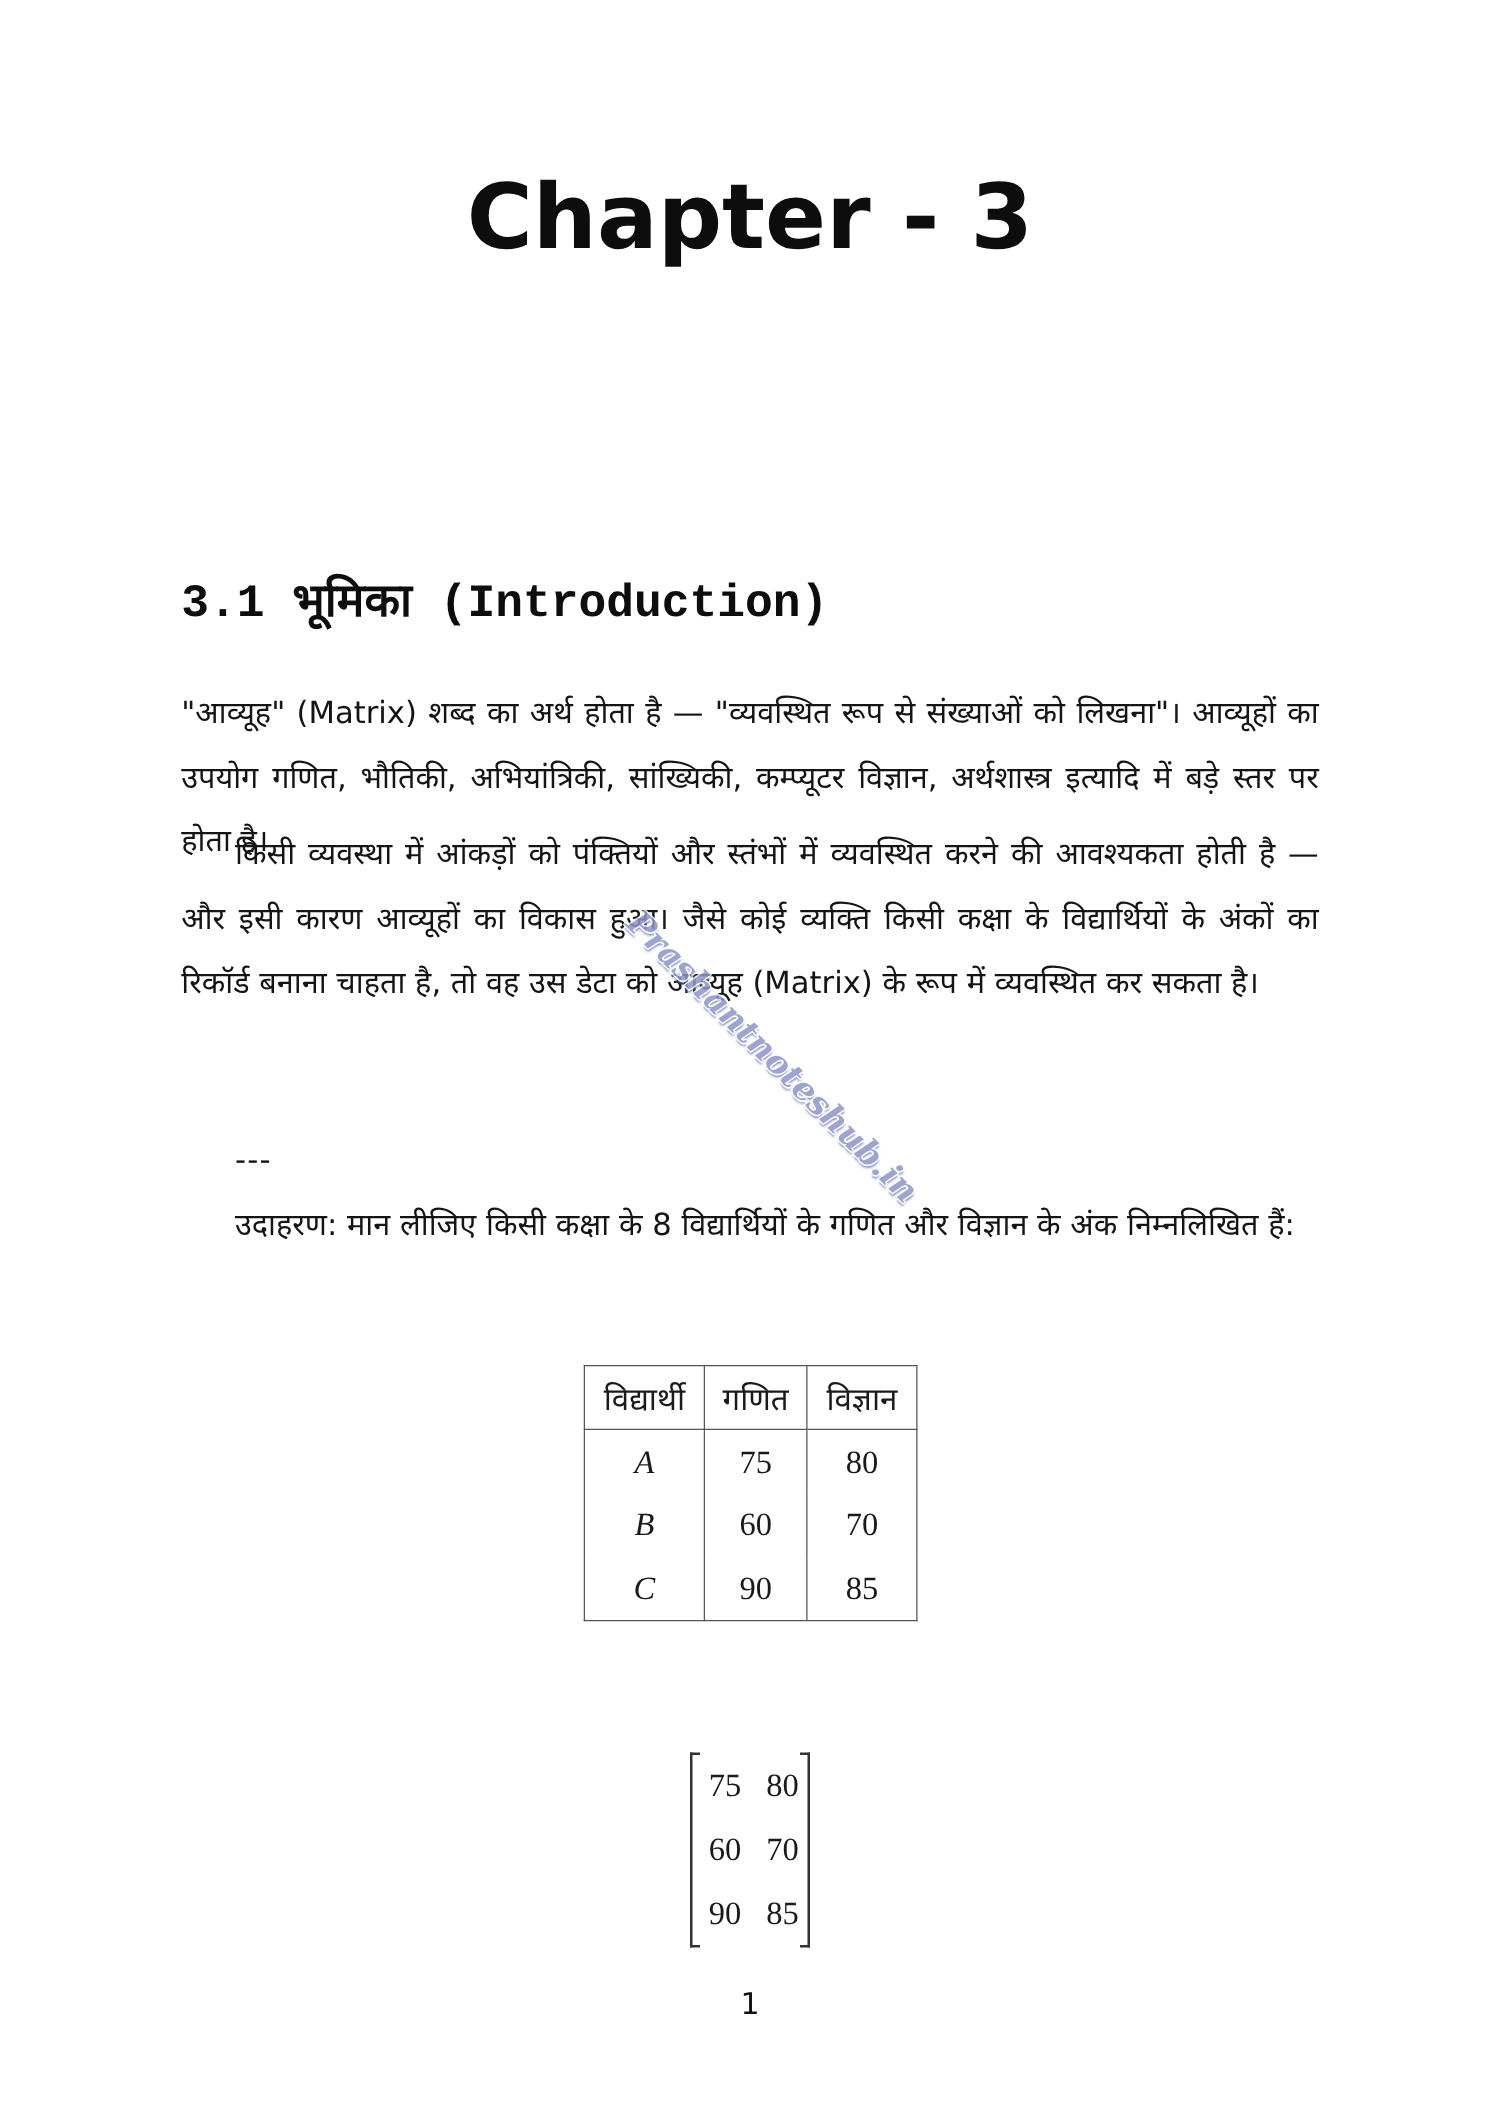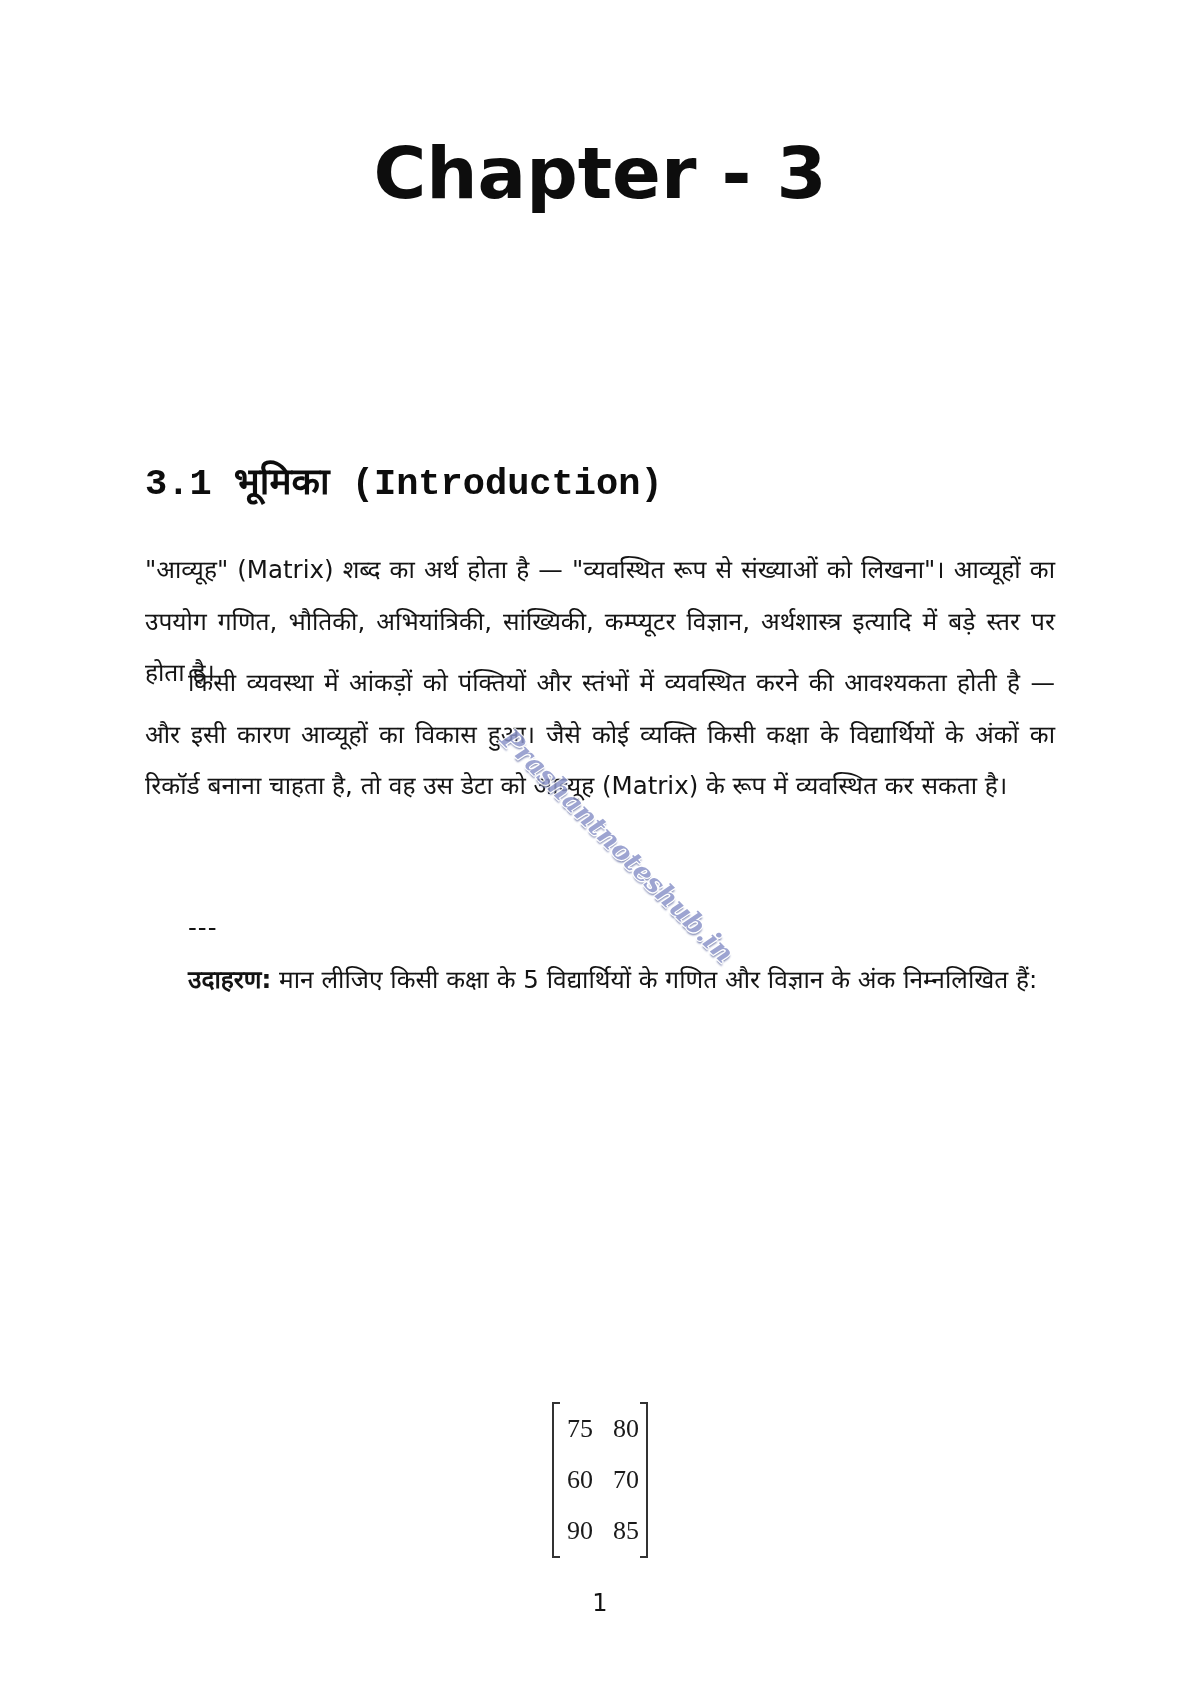--- a/index.html
+++ b/index.html
@@ -61,21 +61,21 @@
       font-size: 24.5px;
       line-height: 51.5px;
       color: #141414;
       text-align: justify;
       text-align-last: left;
     }
     .para-1 { top: 544px; }
     .para-2 { top: 657px; text-indent: 43px; }
     .separator { top: 902px; text-indent: 43px; letter-spacing: 1px; }
     .para-3 { top: 954px; text-indent: 43px; }
-    .para-3 .label { font-weight: bold; }
+    .para-3 .label { font-weight: normal; }
     .para-4 { top: 1330px; text-indent: 43px; }
 
     .marks-table {
       position: absolute;
       left: 467px;
       top: 1092px;
       border-collapse: collapse;
       font-family: "Liberation Serif", "DejaVu Serif", serif;
       color: #1a1a1a;
     }
@@ -190,22 +190,48 @@
 
   <h1 class="chapter-title">Chapter - 3</h1>
 
   <h3 class="section-heading">3.1 भूमिका (Introduction)</h3>
 
   <p class="body-text para-1">"आव्यूह" (Matrix) शब्द का अर्थ होता है — "व्यवस्थित रूप से संख्याओं को लिखना"। आव्यूहों का उपयोग गणित, भौतिकी, अभियांत्रिकी, सांख्यिकी, कम्प्यूटर विज्ञान, अर्थशास्त्र इत्यादि में बड़े स्तर पर होता है।</p>
   <p class="body-text para-2">किसी व्यवस्था में आंकड़ों को पंक्तियों और स्तंभों में व्यवस्थित करने की आवश्यकता होती है — और इसी कारण आव्यूहों का विकास हुआ। जैसे कोई व्यक्ति किसी कक्षा के विद्यार्थियों के अंकों का रिकॉर्ड बनाना चाहता है, तो वह उस डेटा को आव्यूह (Matrix) के रूप में व्यवस्थित कर सकता है।</p>
 
   <p class="body-text separator">---</p>
 
-  <p class="body-text para-3"><span class="label">उदाहरण:</span><span> मान लीजिए किसी कक्षा के 5 विद्यार्थियों के गणित और विज्ञान के अंक निम्नलिखित हैं:</span></p>
-
+  <p class="body-text para-3"><span class="label">उदाहरण:</span><span> मान लीजिए किसी कक्षा के 8 विद्यार्थियों के गणित और विज्ञान के अंक निम्नलिखित हैं:</span></p>
+
+  <table class="marks-table">
+    <thead>
+      <tr>
+        <th class="col-0">विद्यार्थी</th>
+        <th class="col-1">गणित</th>
+        <th class="col-2">विज्ञान</th>
+      </tr>
+    </thead>
+    <tbody>
+      <tr>
+        <td class="col-0 name-cell">A</td>
+        <td class="col-1">75</td>
+        <td class="col-2">80</td>
+      </tr>
+      <tr>
+        <td class="col-0 name-cell">B</td>
+        <td class="col-1">60</td>
+        <td class="col-2">70</td>
+      </tr>
+      <tr>
+        <td class="col-0 name-cell">C</td>
+        <td class="col-1">90</td>
+        <td class="col-2">85</td>
+      </tr>
+    </tbody>
+  </table>
 
 
   <div class="matrix">
     <span class="bracket-tick tick-tl"></span>
     <span class="bracket-tick tick-bl"></span>
     <span class="bracket-tick tick-tr"></span>
     <span class="bracket-tick tick-br"></span>
     <div class="matrix-row r0">
       <span class="matrix-cell c0">75</span>
       <span class="matrix-cell c1">80</span>

